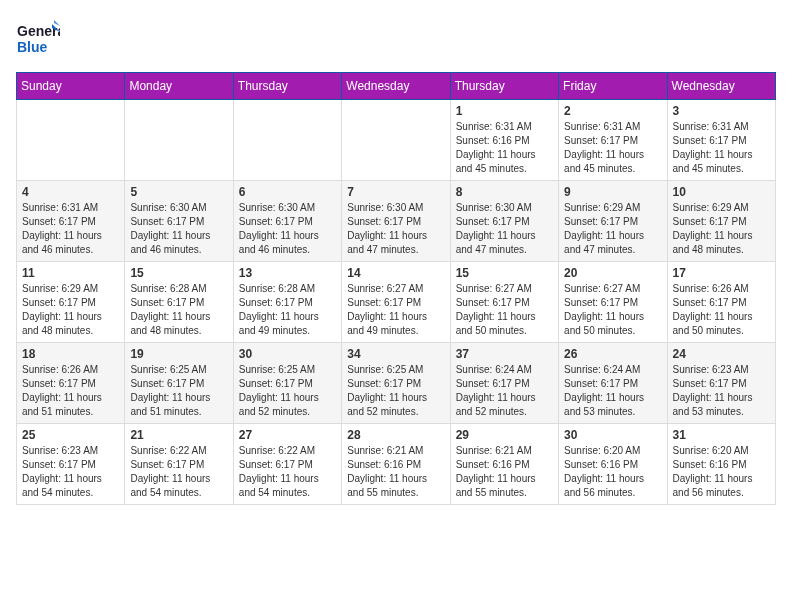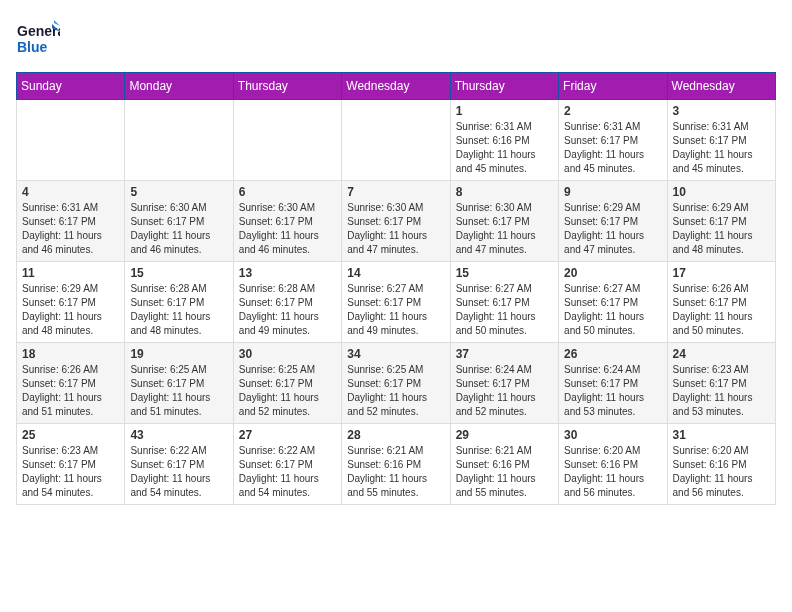--- a/index.html
+++ b/index.html
@@ -311,21 +311,21 @@
       <tr>
         <td>
           <span class="day-number">25</span>
           <div class="day-info">
             <div>Sunrise: 6:23 AM</div>
             <div>Sunset: 6:17 PM</div>
             <div>Daylight: 11 hours and 54 minutes.</div>
           </div>
         </td>
         <td>
-          <span class="day-number">43</span>
+          <span class="day-number">21</span>
           <div class="day-info">
             <div>Sunrise: 6:22 AM</div>
             <div>Sunset: 6:17 PM</div>
             <div>Daylight: 11 hours and 54 minutes.</div>
           </div>
         </td>
         <td>
           <span class="day-number">27</span>
           <div class="day-info">
             <div>Sunrise: 6:22 AM</div>

